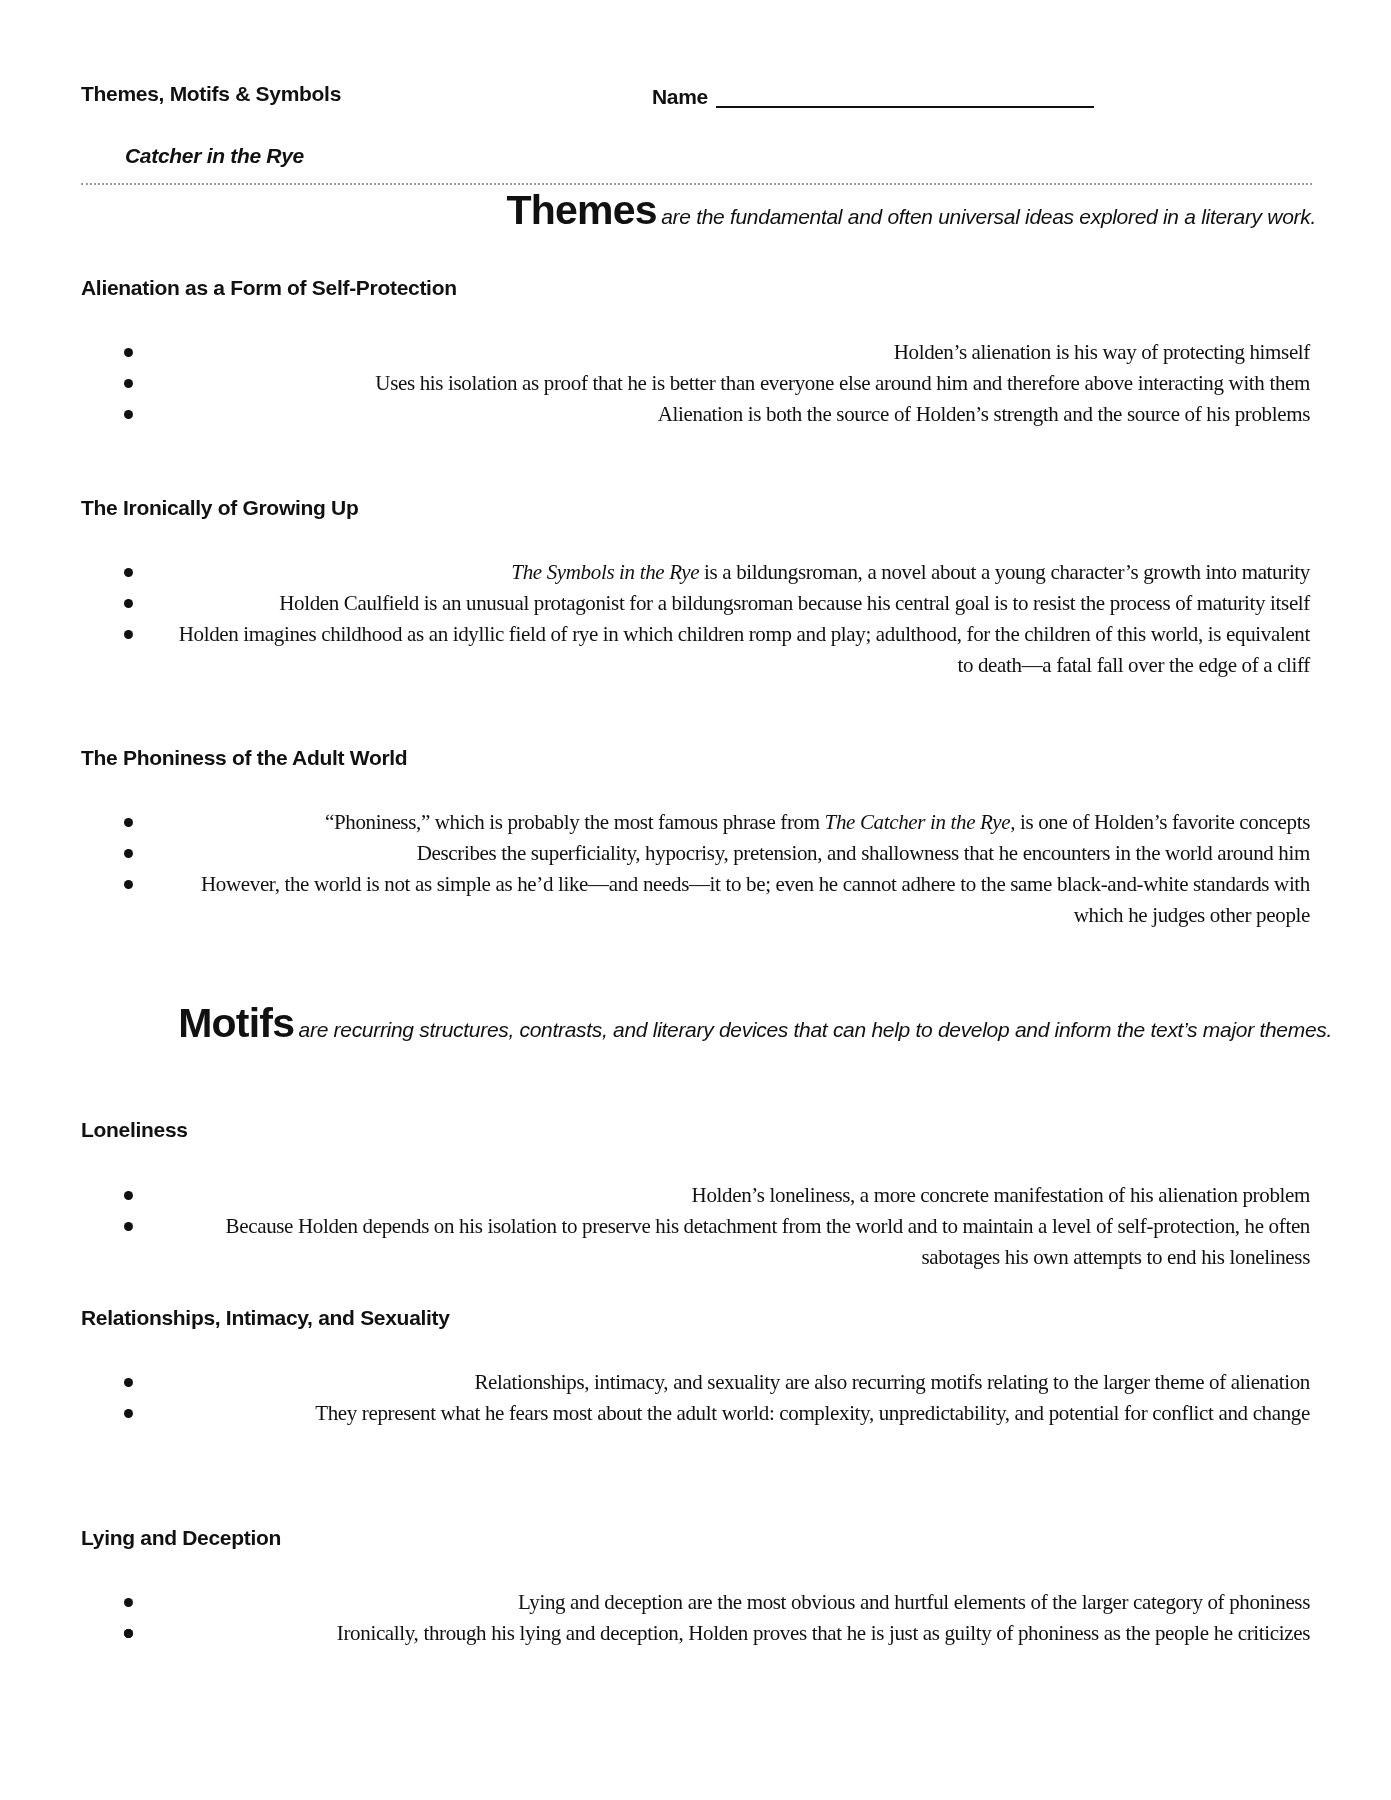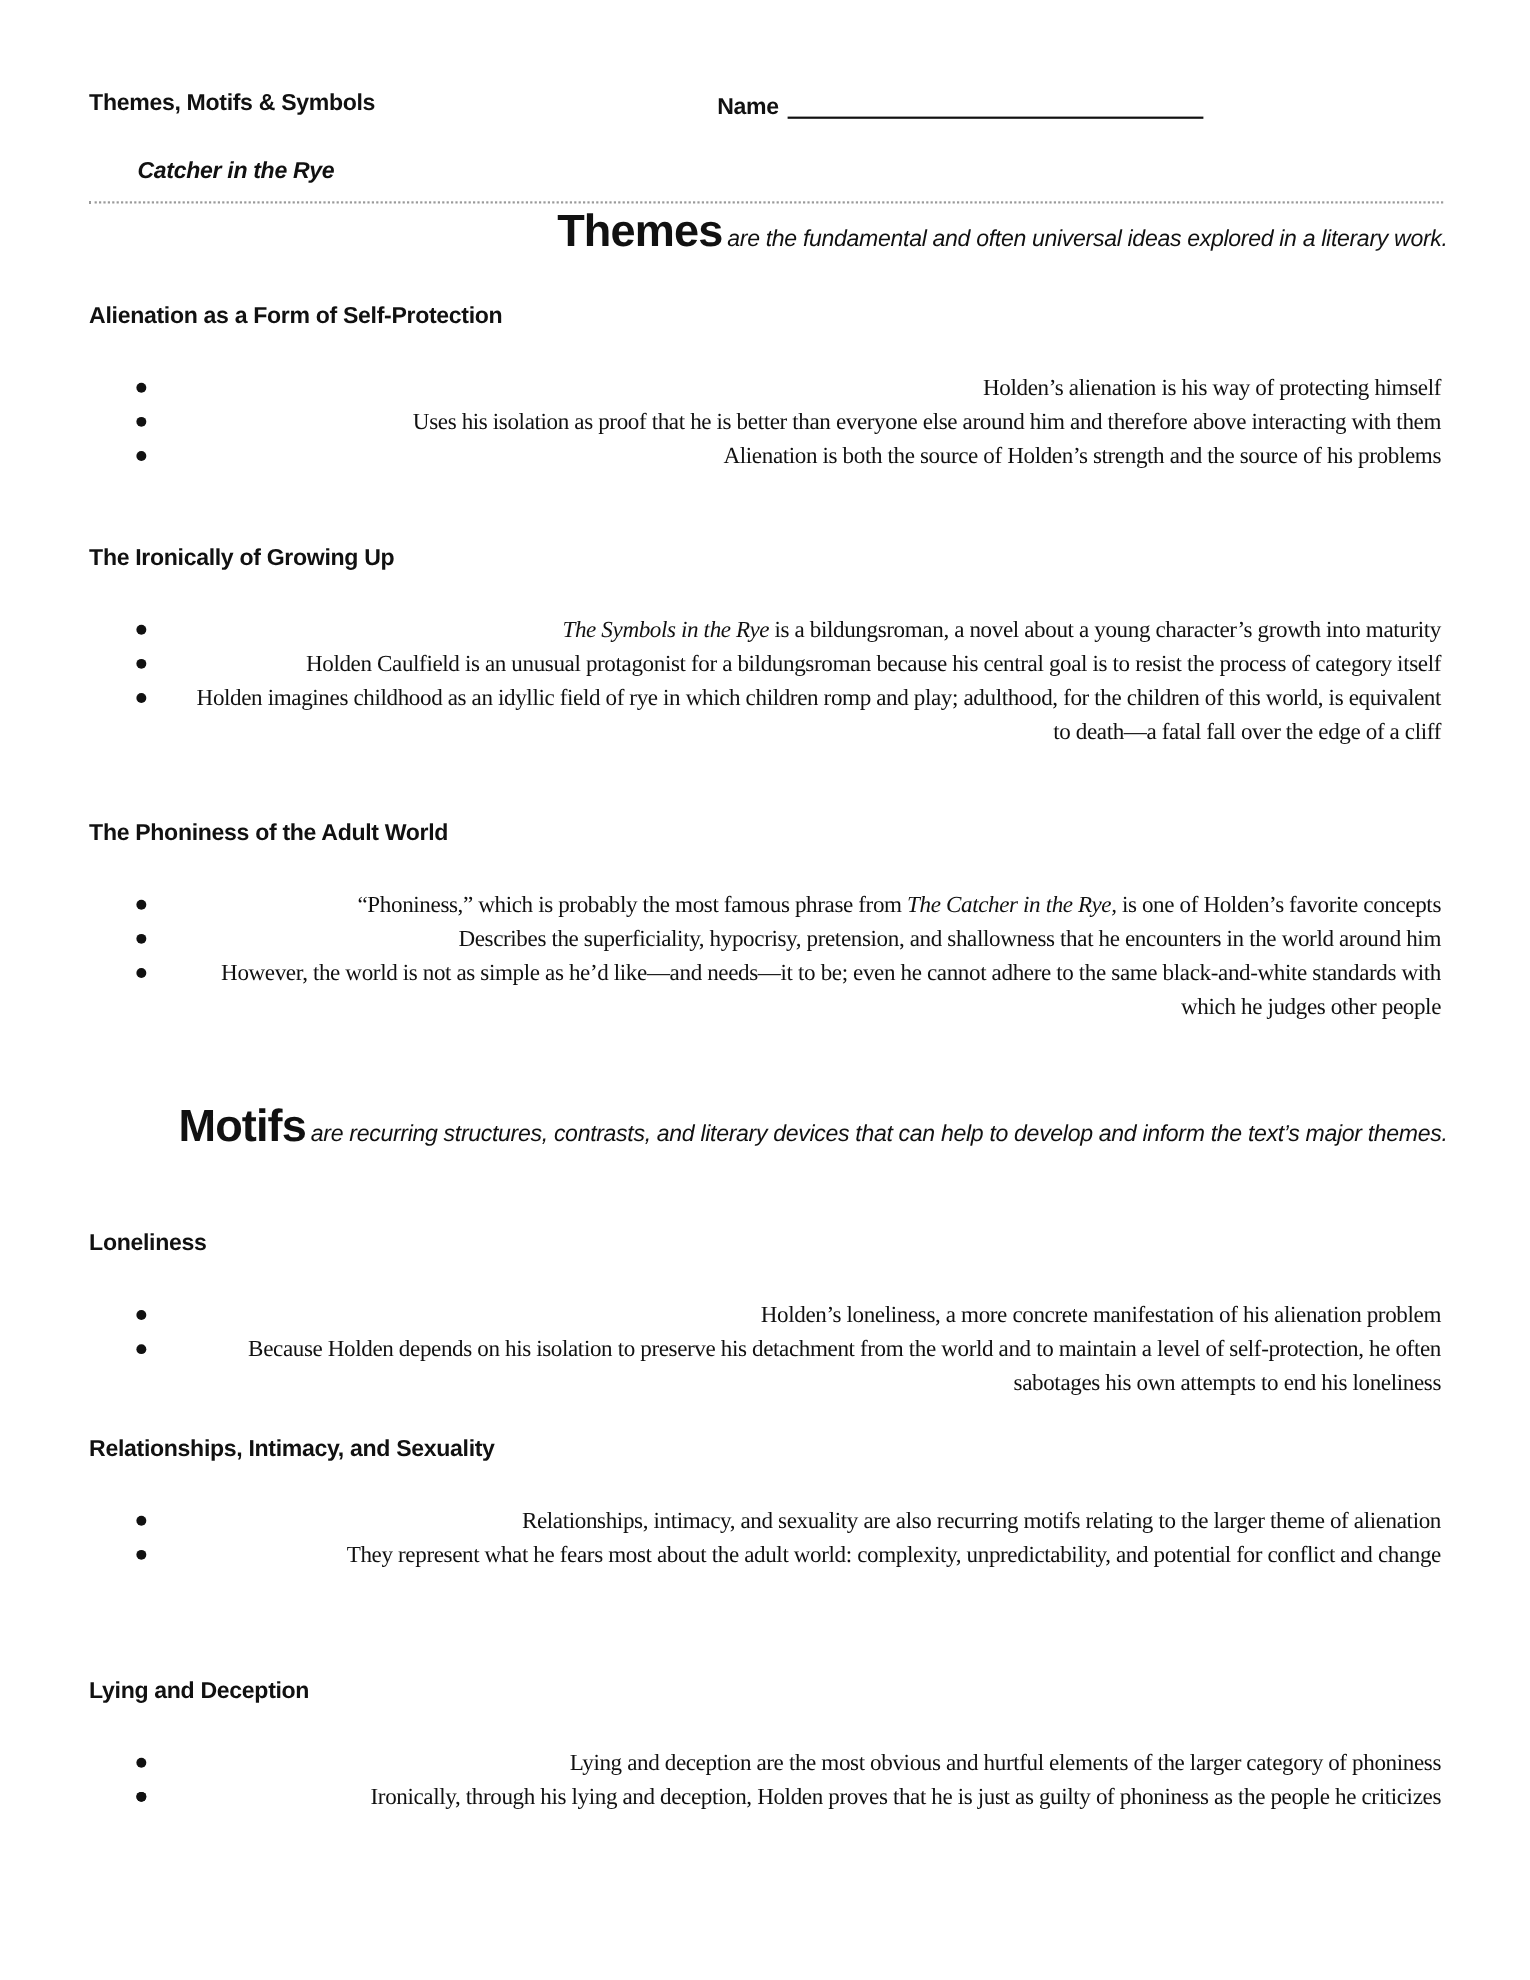--- a/index.html
+++ b/index.html
@@ -79,21 +79,21 @@
       font-size: 41px;
       font-weight: bold;
       letter-spacing: -0.8px;
     }
     .section-intro .desc {
       font-size: 21px;
       font-style: italic;
       letter-spacing: -0.3px;
     }
     .themes-intro { top: 191px; }
-    .motifs-intro { top: 1004px; }
+    .motifs-intro { top: 1004px; margin-left: 16px; }
     .subhead {
       position: absolute;
       left: 81px;
       font-size: 21px;
       font-weight: bold;
       letter-spacing: -0.3px;
       white-space: nowrap;
     }
     ul.blist {
       position: absolute;
@@ -145,21 +145,21 @@
   <div class="subhead" style="top:276px">Alienation as a Form of Self-Protection</div>
   <ul class="blist" style="top:337px">
     <li><span class="dot"></span><span><span>Holden’s alienation is his way of protecting himself</span></span></li>
     <li><span class="dot"></span><span><span>Uses his isolation as proof that he is better than everyone else around him and therefore above interacting with them</span></span></li>
     <li><span class="dot"></span><span><span>Alienation is both the source of Holden’s strength and the source of his problems</span></span></li>
   </ul>
 
   <div class="subhead" style="top:496px">The Ironically of Growing Up</div>
   <ul class="blist" style="top:557px">
     <li><span class="dot"></span><span><i>The Symbols in the Rye</i><span> is a bildungsroman, a novel about a young character’s growth into maturity</span></span></li>
-    <li><span class="dot"></span><span><span>Holden Caulfield is an unusual protagonist for a bildungsroman because his central goal is to resist the process of category itself</span></span></li>
+    <li><span class="dot"></span><span><span>Holden Caulfield is an unusual protagonist for a bildungsroman because his central goal is to resist the process of maturity itself</span></span></li>
     <li><span class="dot"></span><span><span>Holden imagines childhood as an idyllic field of rye in which children romp and play; adulthood, for the children of this world, is equivalent to death—a fatal fall over the edge of a cliff</span></span></li>
   </ul>
 
   <div class="subhead" style="top:746px">The Phoniness of the Adult World</div>
   <ul class="blist" style="top:807px">
     <li><span class="dot"></span><span><span>“Phoniness,” which is probably the most famous phrase from </span><i>The Catcher in the Rye,</i><span> is one of Holden’s favorite concepts</span></span></li>
     <li><span class="dot"></span><span><span>Describes the superficiality, hypocrisy, pretension, and shallowness that he encounters in the world around him</span></span></li>
     <li><span class="dot"></span><span><span>However, the world is not as simple as he’d like—and needs—it to be; even he cannot adhere to the same black-and-white standards with which he judges other people</span></span></li>
   </ul>
 

